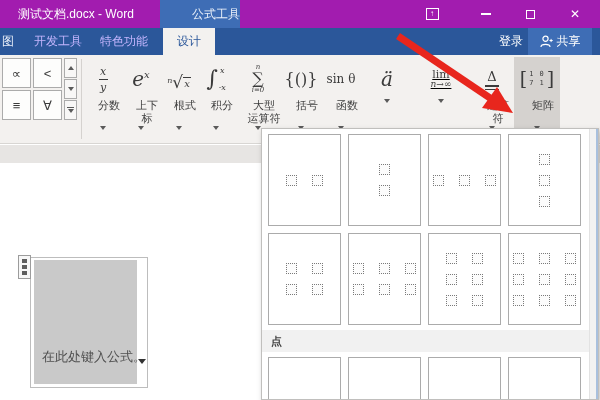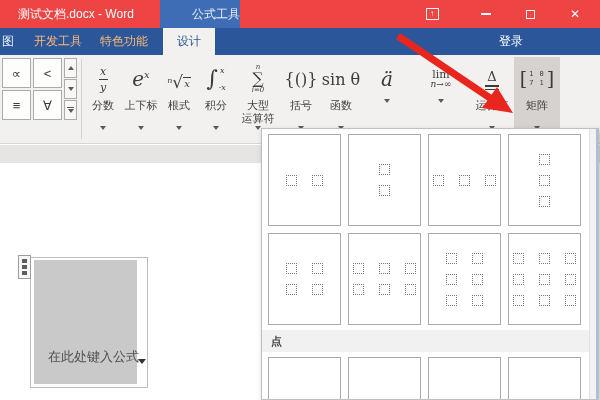--- a/index.html
+++ b/index.html
@@ -4,39 +4,39 @@
 <style>
   * { margin:0; padding:0; box-sizing:border-box; }
   html,body { width:600px; height:400px; overflow:hidden; }
   body { font-family:"Liberation Sans","DejaVu Sans",sans-serif; position:relative; background:#fff; }
   .serif { font-family:"DejaVu Serif",serif; }
   .it { font-family:"DejaVu Serif",serif; font-style:italic; }
   .row { display:inline-flex; align-items:center; }
   .col { display:inline-flex; flex-direction:column; align-items:center; }
   .tight { line-height:1.05; }
   .s7{font-size:7px}.s8{font-size:8px}.s9{font-size:9px}.s10{font-size:10px}.s11{font-size:11px}
-  .s12{font-size:16px}.s13{font-size:13px}.s16{font-size:16px}.s17{font-size:17px}.s20{font-size:20px}.s22{font-size:22px}
-
-  
-  .titlebar { position:absolute; top:0; left:0; width:600px; height:28px; background:#ef4444; z-index:5; }
+  .s12{font-size:12px}.s13{font-size:13px}.s16{font-size:16px}.s17{font-size:17px}.s20{font-size:20px}.s22{font-size:22px}
+
+  
+  .titlebar { position:absolute; top:0; left:0; width:600px; height:28px; background:#a21caf; z-index:5; }
   .doc-title { position:absolute; left:18px; top:0; height:28px; line-height:28px; color:#fff; font-size:12px; }
   .ctx-tab { position:absolute; left:160px; width:80px; top:0; height:28px; background:#3E6DB5; color:#EAF0F9; text-align:right; line-height:28px; font-size:12px; }
   .win-btn { position:absolute; top:0; height:28px; display:flex; align-items:center; justify-content:center; }
   .wb-opts { left:420px; width:24px; }
   .opts-box { width:13px; height:12px; border:1px solid #fff; color:#fff; font-size:8px; line-height:10px; text-align:center; }
   .wb-min { left:474px; width:24px; }
   .min-bar { width:10px; height:2px; background:#fff; }
   .wb-max { left:518px; width:24px; }
   .max-box { width:9px; height:9px; border:1px solid #fff; }
   .wb-close { left:562px; width:26px; color:#fff; font-size:12px; }
 
   
   .tabrow { position:absolute; top:28px; left:0; width:600px; height:27px; background:#2B579A; z-index:5; }
   .partial-tab { position:absolute; left:2px; top:0; height:27px; line-height:27px; color:#E8EEF8; font-size:12px; }
-  .rtab { position:absolute; top:0; height:27px; line-height:27px; text-align:center; color:#fdba74; font-size:12px; }
+  .rtab { position:absolute; top:0; height:27px; line-height:27px; text-align:center; color:#c4b5fd; font-size:12px; }
   .rtab.t0 { left:28px; width:60px; }
   .rtab.t1 { left:93px; width:62px; }
   .rtab.t2 { left:163px; width:52px; }
   .rtab.active { background:#F3F1EF; color:#2B579A; }
   .tellme { position:absolute; left:226px; top:0; width:196px; height:27px; background:#35609F; display:flex; align-items:center; gap:7px; padding-left:11px; color:#D9E3F3; font-size:12px; }
   .signin { position:absolute; left:494px; top:0; width:34px; height:27px; line-height:27px; text-align:center; color:#fff; font-size:12px; }
   .share { position:absolute; left:528px; top:0; width:64px; height:27px; background:#3E6DB5; display:flex; align-items:center; justify-content:center; gap:4px; color:#fff; font-size:12px; }
 
   
   .ribbon { position:absolute; top:55px; left:0; width:600px; height:89px; background:#F3F1EF; border-bottom:1px solid #D8D6D3; z-index:4; }
@@ -45,37 +45,37 @@
   .sym-scroll { position:absolute; left:64px; top:3px; width:13px; display:flex; flex-direction:column; gap:1px; }
   .scr-btn { width:13px; height:20px; background:#F8F7F6; border:1px solid #ABABAB; display:flex; flex-direction:column; align-items:center; justify-content:center; }
   .tri-up { width:0; height:0; border-left:3px solid transparent; border-right:3px solid transparent; border-bottom:4px solid #5A5A5A; }
   .tri-dn { width:0; height:0; border-left:3px solid transparent; border-right:3px solid transparent; border-top:4px solid #5A5A5A; }
   .more-line { width:7px; height:1px; background:#5A5A5A; margin-bottom:1px; }
   .vsep { position:absolute; left:81px; top:4px; height:80px; width:1px; background:#D5D2CF; }
   .structures { position:absolute; left:84px; top:2px; height:78px; display:flex; align-items:stretch; }
   .sbtn { display:flex; flex-direction:column; align-items:center; padding-top:2px; }
   .sbtn.hl { background:#D5D2CF; }
   .sbtn .icon { height:40px; display:flex; align-items:center; justify-content:center; color:#3B3B3B; }
-  .sbtn .lbl { height:27px; font-size:11px; color:#3E3E3E; text-align:center; line-height:1.2; }
+  .sbtn .lbl { height:27px; font-size:11px; color:#3E3E3E; text-align:center; line-height:1.2;margin-left:12px; }
   .fbar { width:9px; height:1px; background:#3B3B3B; margin:1px 0; }
   .radrow { align-items:flex-start; }
   .rad-x { border-top:1px solid #3B3B3B; margin-top:3px; padding:0 1px; }
   .lims { height:26px; justify-content:space-between; margin-left:1px; }
   .dline { width:14px; height:5px; border-top:2px solid #3B3B3B; border-bottom:1px solid #3B3B3B; margin-top:1px; }
   .mbr { font-size:19px; font-weight:400; font-family:"DejaVu Serif",serif; line-height:0.9; }
   .mrows { font-size:7px; line-height:1.25; font-family:"DejaVu Sans Mono",monospace; letter-spacing:1px; margin:0 2px; }
 
   
   .docband { position:absolute; top:145px; left:0; width:600px; height:18px; background:#E7E5E3; }
   .page { position:absolute; top:163px; left:0; width:600px; height:237px; background:#fff; }
   .eq-handle { position:absolute; left:18px; top:92px; width:13px; height:24px; background:#F7F7F7; border:1px solid #9C9C9C; display:flex; flex-direction:column; align-items:center; justify-content:center; gap:2px; z-index:2; }
   .eq-handle i { width:5px; height:4px; background:#5E5E5E; display:block; }
   .eq-box { position:absolute; left:30px; top:94px; width:118px; height:131px; border:1px solid #BDBDBD; background:#fff; }
   .eq-fill { position:absolute; left:3px; top:2px; right:10px; bottom:3px; background:#C9C9C9; }
-  .eq-text { position:absolute; left:14px; bottom:18px; font-size:13px; color:#4F4F4F; white-space:nowrap; }
+  .eq-text { position:absolute; left:8px; bottom:18px; font-size:13px; color:#4F4F4F; white-space:nowrap; }
   .eq-arrow { position:absolute; right:1px; bottom:5px; }
   .tri-dn-big { width:0; height:0; border-left:4px solid transparent; border-right:4px solid transparent; border-top:5px solid #333; }
 
   
   .panel { position:absolute; left:261px; top:128px; width:338px; height:272px; background:#fff; border:1px solid #C0BFBD; box-shadow:2px 3px 6px rgba(0,0,0,0.25); overflow:hidden; z-index:20; }
   .panel-inner { position:absolute; left:0; top:0; right:9px; bottom:0; }
   .sec-h { height:22px; background:#F1F1F1; display:flex; align-items:center; padding-left:9px; font-size:11px; font-weight:600; color:#444; }
   .cards { display:flex; flex-wrap:wrap; gap:7px; padding:5px 0 5px 6px; }
   .card { width:73px; height:92px; border:1px solid #ABABAB; background:#fff; display:flex; align-items:center; justify-content:center; flex:none; }
   .mgrid { display:grid; gap:10px 15px; }
@@ -102,20 +102,28 @@
   </div>
   <div class="win-btn wb-close">✕</div>
 </div>
 
 <div class="tabrow">
   <div class="partial-tab">图</div>
   <div class="rtab t0">开发工具</div>
   <div class="rtab t1">特色功能</div>
   <div class="rtab t2 active">设计</div>
   <div class="signin">登录</div>
+  <div class="share">
+    <svg width="13" height="13" viewBox="0 0 13 13">
+      <circle cx="5.5" cy="3.8" r="2.6" fill="none" stroke="#fff" stroke-width="1.2"></circle>
+      <path d="M1 12 C1 8.6 10 8.6 10 12" fill="none" stroke="#fff" stroke-width="1.2"></path>
+      <path d="M9.5 5.5 h3.2 M11.1 3.9 v3.2" stroke="#fff" stroke-width="1"></path>
+    </svg>
+    <span>共享</span>
+  </div>
 </div>
 
 <div class="ribbon">
   <div class="sym-gallery">
       <div class="symbox">∝</div>
       <div class="symbox">&lt;</div>
       <div class="symbox">≡</div>
       <div class="symbox">∀</div>
     </div>
   <div class="sym-scroll">
@@ -201,21 +209,21 @@
         </div>
         <div class="lbl">函数</div>
         <span class="tri-dn"></span>
       </div>
       <div class="sbtn" style="width: 50px;">
         <div class="icon">
           <span class="it s20">ä</span>
         </div>
         <span class="tri-dn"></span>
       </div>
-      <div class="sbtn" style="width: 58px;">
+      <div class="sbtn" style="width: 58px; text-decoration: underline;">
         <div class="icon">
           <span class="col tight">
             <span class="serif s11">lim</span>
             <span class="it s9">n→∞</span>
           </span>
         </div>
         <span class="tri-dn"></span>
       </div>
       <div class="sbtn" style="width: 44px;">
         <div class="icon">

